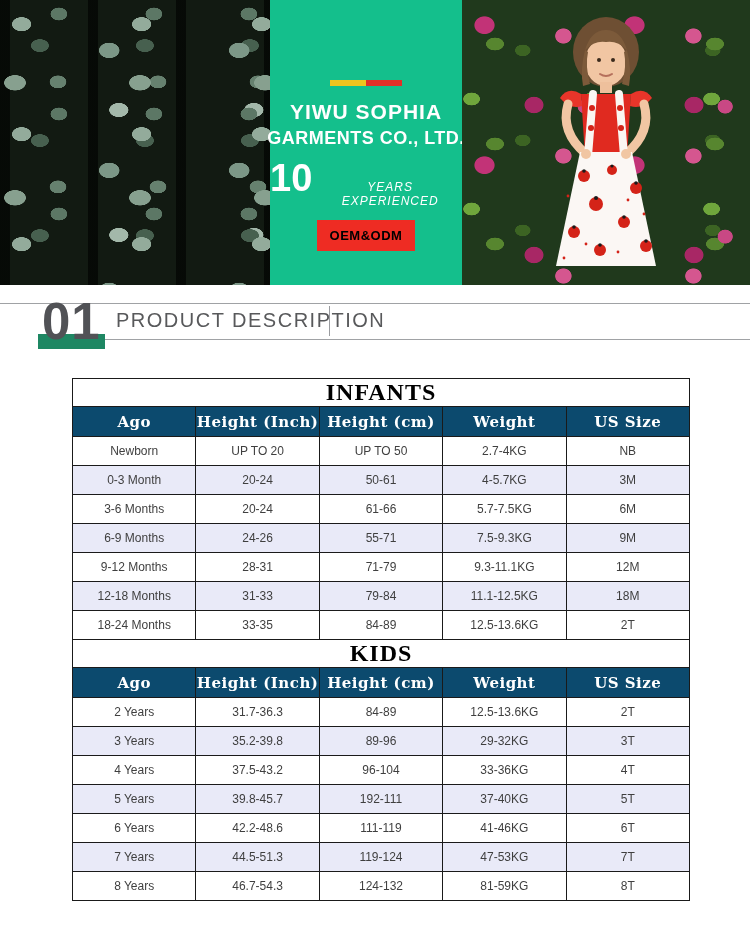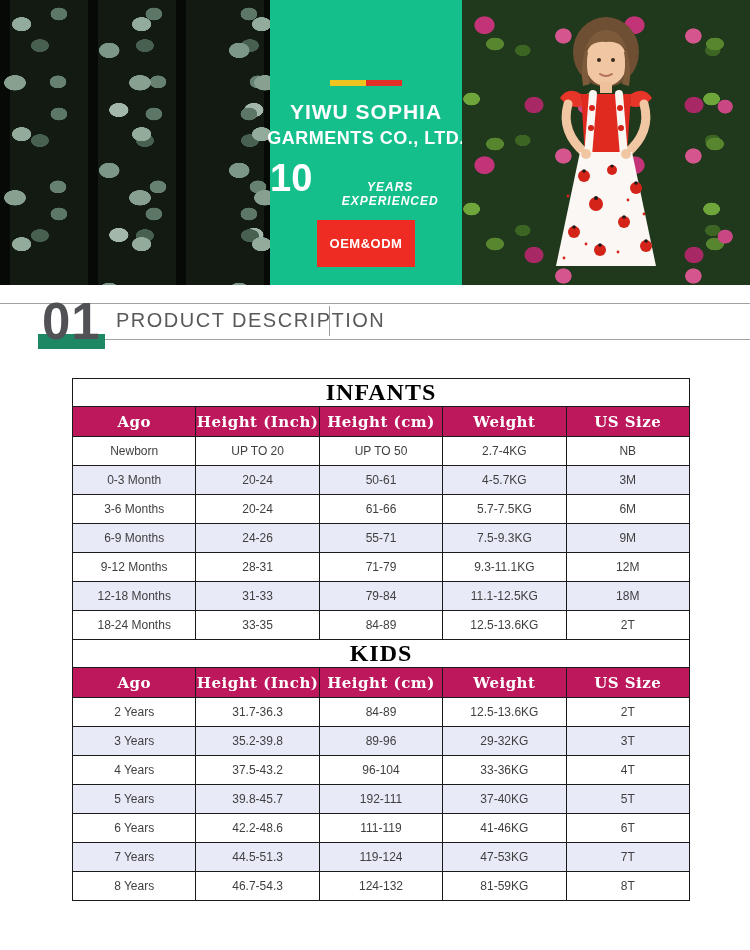--- a/index.html
+++ b/index.html
@@ -30,23 +30,23 @@
     display:flex; flex-direction:column; align-items:center; justify-content:flex-start;
     text-align:center; color:#fff;
   }
   .brand-divider { margin-top:80px; width:72px; height:6px; display:flex; }
   .brand-divider .half-yellow { width:36px; height:6px; background:#f0c41e; }
   .brand-divider .half-red { width:36px; height:6px; background:#e23028; }
   .company-1 { margin-top:14px; font-size:21px; font-weight:bold; letter-spacing:1px; white-space:nowrap; }
   .company-2 { margin-top:4px; font-size:18px; font-weight:bold; letter-spacing:0.5px; white-space:nowrap; }
   .years-row { margin-top:10px; display:flex; align-items:baseline; gap:6px; }
   .years-num { font-size:38px; font-weight:bold; line-height:1; }
-  .years-txt { font-size:12px; font-weight:bold; font-style:italic; letter-spacing:1px; }
-  .oem-badge { margin-top:12px; background:#ee2c23; color:#ffffff; font-size:13px; font-weight:bold;
-    padding:16px 13px; letter-spacing:0.5px; }
+  .years-txt { font-size:12px; font-weight:normal; font-style:italic; letter-spacing:1px; }
+  .oem-badge { margin-top:12px; background:#ee2c23; color:#000000; font-size:13px; font-weight:bold;
+    padding:8px 13px; letter-spacing:0.5px; }
 
   .garden {
     position:absolute; top:0; left:462px; width:288px; height:285px; overflow:hidden;
     background-color:#20391c;
     background-image:
       radial-gradient(16px 14px at 15% 18%, #c23377 0 60%, rgba(0,0,0,0) 66%),
       radial-gradient(13px 12px at 78% 30%, #d5568f 0 60%, rgba(0,0,0,0) 66%),
       radial-gradient(15px 13px at 45% 70%, #a82765 0 60%, rgba(0,0,0,0) 66%),
       radial-gradient(12px 11px at 88% 82%, #c94884 0 60%, rgba(0,0,0,0) 66%),
       radial-gradient(14px 10px at 30% 44%, #57862f 0 62%, rgba(0,0,0,0) 66%),
@@ -65,21 +65,21 @@
   .pd-title { position:absolute; top:309px; left:116px; font-size:20px; color:#58595b; letter-spacing:1.5px; }
   .vline { position:absolute; top:306px; left:329px; width:1px; height:30px; background:#9a9ca0; }
 
   
   .tables-wrap { position:absolute; top:378px; left:72px; width:618px; }
   table { width:618px; border-collapse:collapse; table-layout:fixed; }
   table + table { margin-top:-1px;border-radius:29px; }
   td, th { border:1px solid #1a1a1a; text-align:center; vertical-align:middle; }
   .tbl-title { height:27px; font-family:"Liberation Serif", serif; font-weight:bold; font-size:24px;
     color:#000; background:#fff; letter-spacing:1px; }
-  th { height:30px; background:#be185d; color:#fff; font-family:"DejaVu Serif", serif;
+  th { height:30px; background:#0c4a6e; color:#fff; font-family:"DejaVu Serif", serif;
     font-weight:bold; font-size:15px; letter-spacing:0.5px; }
   tbody td { height:29px; font-size:12px; color:#3f3f3f; background:#fff; }
   tbody tr:nth-child(even) td { background:#e9eaf8; }
 </style>
 </head>
 <body>
 
 <div class="page">
 
   <div class="banner">

